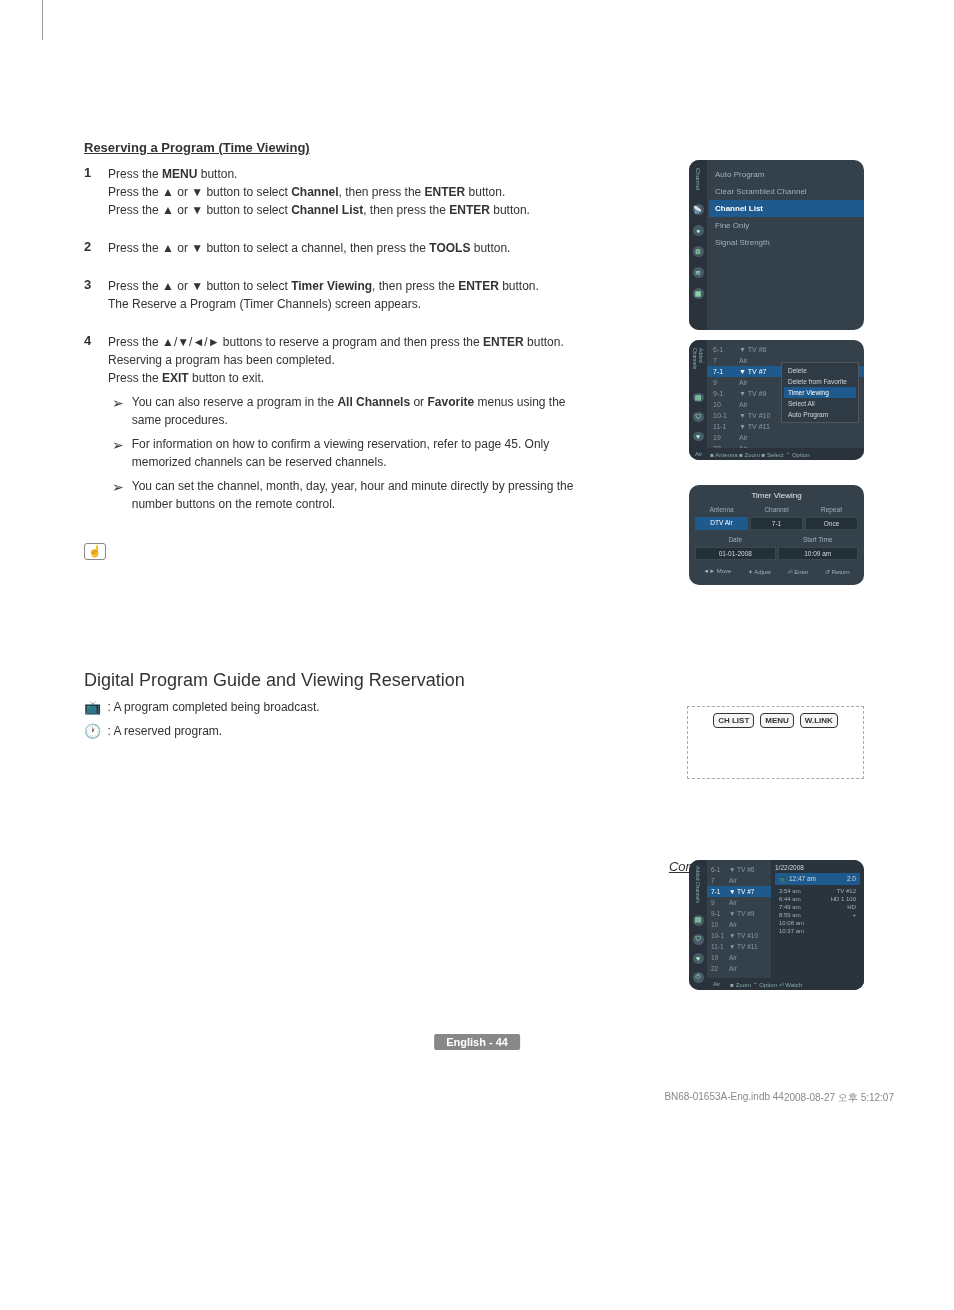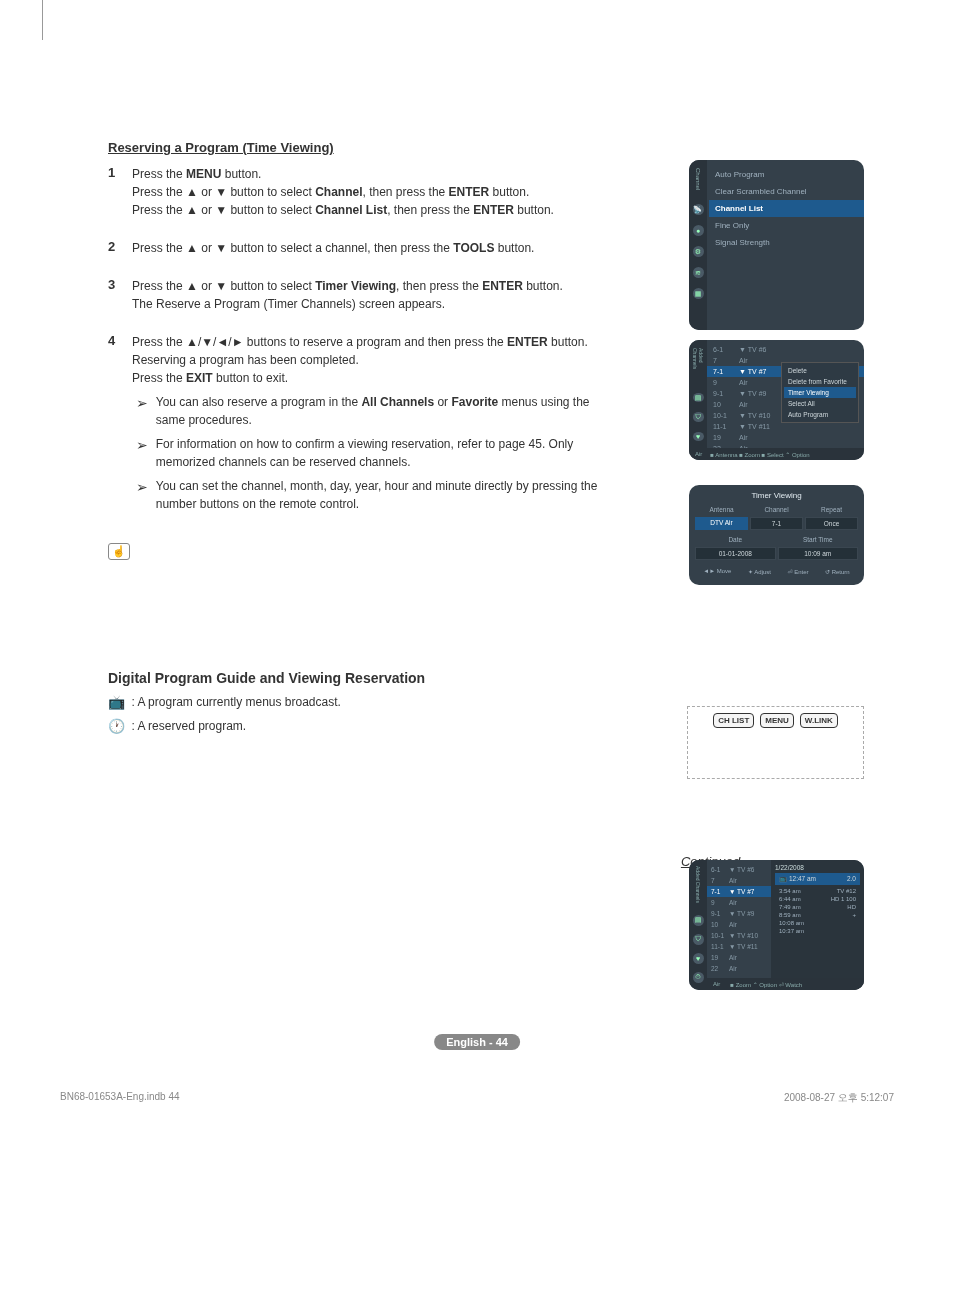--- a/index.html
+++ b/index.html
@@ -1,33 +1,33 @@
 <!DOCTYPE html>
 <html><head>
 <meta charset="utf-8">
 <style>
   body{margin:0;background:#fff;font-family:Arial,Helvetica,sans-serif;font-size:12px;color:#333;width:954px}
-  .page{position:relative;padding:140px 60px 40px 108px;min-height:1130px;box-sizing:border-box}
+  .page{position:relative;padding:140px 60px 40px 84px;min-height:1130px;box-sizing:border-box}
   .main-col{width:500px}
   .section-title{font-weight:bold;text-decoration:underline;font-size:13px;margin-bottom:4px}
   .para{line-height:1.4;margin:2px 0 6px}
   .step-row{display:flex;margin:10px 0 20px}
   .step-num{font-weight:bold;width:24px;font-size:13px}
   .step-body{flex:1;line-height:1.5}
   .note-list{margin:6px 0 0 28px}
   .note-item{display:flex;margin:6px 0;line-height:1.5}
   .note-bullet{margin-right:8px;font-size:14px}
   .hint-row{display:flex;align-items:center;margin-top:30px}
   .hint-icon{border:1px solid #888;border-radius:3px;padding:1px 3px;font-size:11px;margin-right:6px}
-  .section2-title{font-weight:bold;font-size:14px;margin-top:110px;margin-bottom:4px}
+  .section2-title{font-weight:normal;font-size:18px;margin-top:110px;margin-bottom:4px}
   .icon-row{margin:8px 0;display:flex;align-items:center}
   .icon-box{margin-right:6px;font-size:14px}
   .continued{text-align:right;width:500px;margin-top:120px;font-style:italic;text-decoration:underline;font-size:13px;font-weight:500;margin-left:auto;margin-right:auto}
-  .page-pill{background:#888;color:#fff;padding:2px 12px;border-radius:8px;font-size:11px;font-weight:bold;display:inline-block;margin:20px auto 0;position:absolute;left:50%;transform:translateX(-50%);bottom:80px}
-  .footer{position:absolute;bottom:25px;left:60px;right:60px;display:flex;justify-content:space-between;font-size:10px;color:#888}
+  .page-pill{background:#888;color:#fff;padding:2px 12px;border-radius:2px;font-size:11px;font-weight:bold;display:inline-block;margin:20px auto 0;position:absolute;left:50%;transform:translateX(-50%);bottom:80px}
+  .footer{position:absolute;bottom:25px;left:60px;right:60px;display:flex;justify-content:flex-end;font-size:10px;color:#888}
   
   .osd{position:absolute;background:#34404a;color:#cfd8dc;font-size:8px;border-radius:10px;box-sizing:border-box;overflow:hidden}
   .osd1{right:90px;top:160px;width:175px;height:170px;display:flex}
   .osd-side{width:18px;background:#2a333b;display:flex;flex-direction:column;align-items:center;padding-top:8px;gap:10px;position:relative}
   .osd-side-label{writing-mode:vertical-rl;font-size:6px;color:#8aa;margin-bottom:4px}
   .osd-side-icon{width:11px;height:11px;border-radius:50%;background:#4a5a66;display:flex;align-items:center;justify-content:center;font-size:7px;color:#9fb}
   .osd-main{flex:1;padding:6px 6px 6px 8px}
   .osd-item{padding:4px 0;color:#9fb0be}
   .osd-item.hl{background:#1e5a8e;color:#fff;margin:0 -6px;padding:4px 6px;font-weight:bold}
   .osd2{right:90px;top:340px;width:175px;height:120px;display:flex}
@@ -127,21 +127,21 @@
       </div>
     </div>
 
     <div class="hint-row">
       <span class="hint-icon">☝</span>
     </div>
 
     <div class="section2-title">Digital Program Guide and Viewing Reservation</div>
     <div class="icon-row">
       <span class="icon-box">📺</span>
-      <span> : A program currently menus broadcast.</span>
+      <span> : A program completed being broadcast.</span>
     </div>
     <div class="icon-row">
       <span class="icon-box">🕐</span>
       <span> : A reserved program.</span>
     </div>
 
   </div>
 
   <div class="continued">Continued...</div>
 

